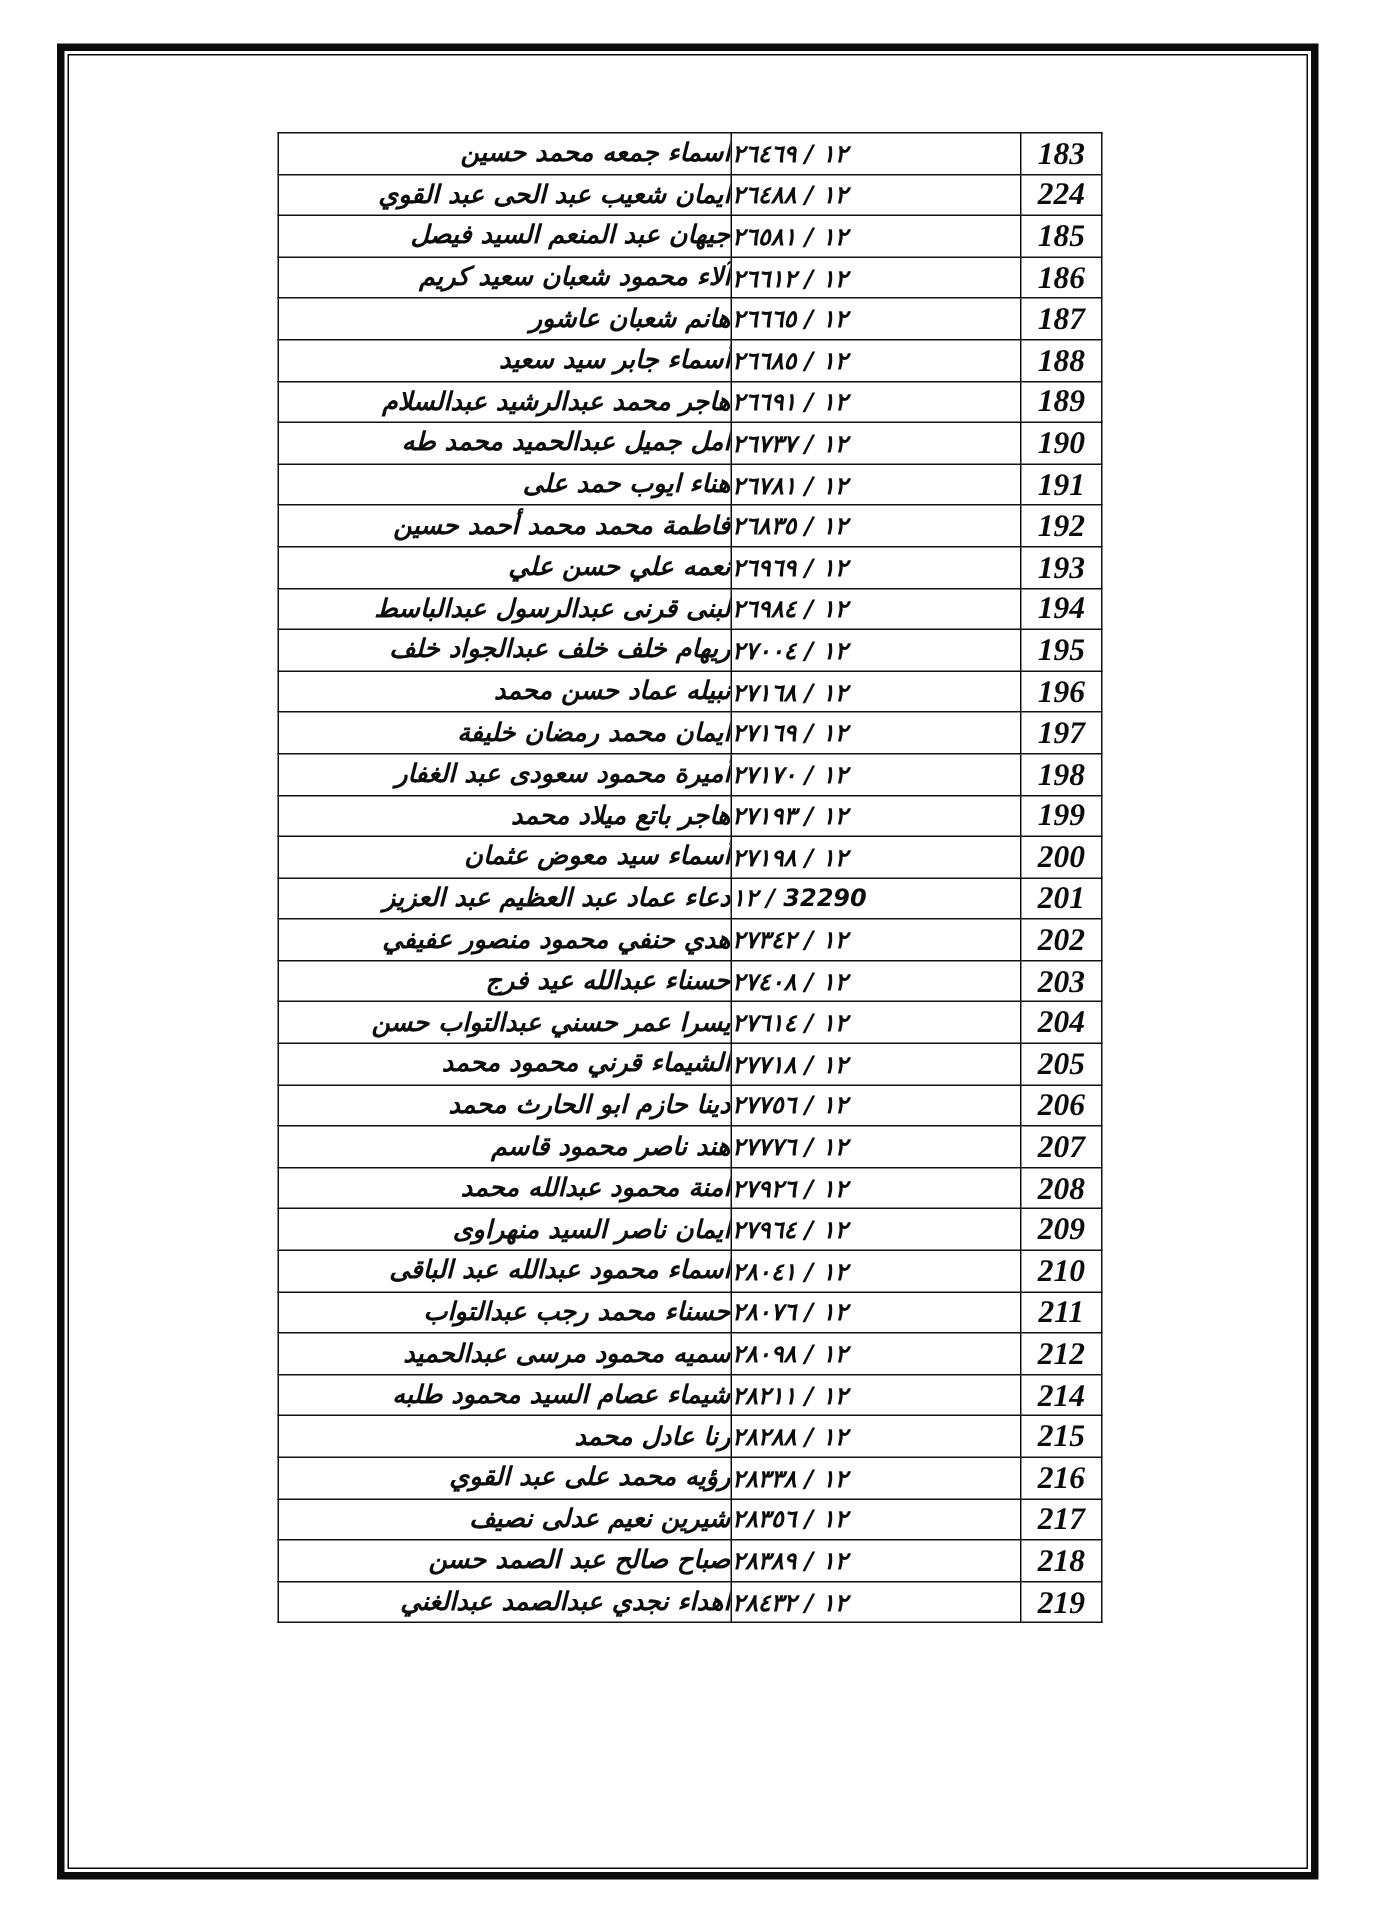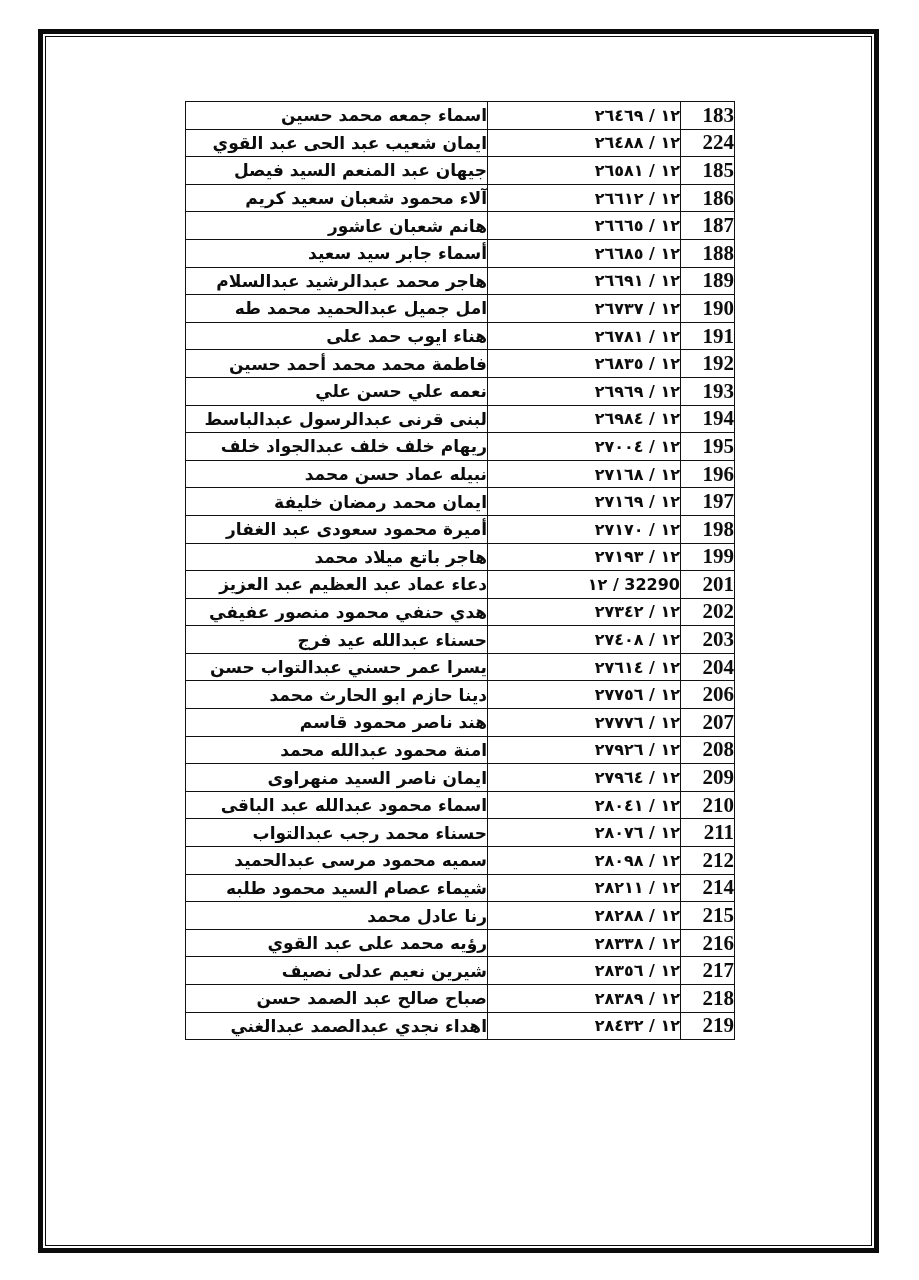--- a/index.html
+++ b/index.html
@@ -28,24 +28,25 @@
     position: absolute;
     left: 2px;
     top: 2px;
     right: 2px;
     bottom: 2px;
     border: 1px solid #0b0b0b;
   }
   table.roster {
     position: absolute;
     left: 185px;
-    top: 101px;
+    top: 88px;
     width: 549px;
     border-collapse: collapse;
     table-layout: fixed;
+    font-style: italic;
   }
   table.roster td {
     border: 1px solid #111111;
     height: 27.6px;
     padding: 0;
     vertical-align: middle;
     color: #0d0d0d;
     box-sizing: border-box;
     overflow: hidden;
   }
@@ -55,30 +56,30 @@
     text-align: right;
     font-family: "DejaVu Sans", sans-serif;
     font-weight: 700;
     font-size: 17px;
     padding: 0 5px 2px 3px;
     white-space: nowrap;
   }
   td.code-cell {
     width: 193px;
     direction: ltr;
-    text-align: right;
+    text-align: left;
     font-family: "DejaVu Sans", sans-serif;
     font-weight: 700;
     font-size: 16px;
     letter-spacing: 3px;
     white-space: nowrap;
   }
   td.serial-cell {
     width: 54px;
-    text-align: right;
+    text-align: center;
     font-family: "Liberation Serif", "DejaVu Serif", serif;
     font-weight: 700;
     font-size: 21px;
   }
 </style>
 </head>
 <body>
 
 <div class="page">
 
@@ -167,40 +168,50 @@
       <td class="name-cell">أميرة محمود سعودى عبد الغفار</td>
       <td class="code-cell">١٢ / ٢٧١٧٠</td>
       <td class="serial-cell">198</td>
     </tr>
         <tr>
       <td class="name-cell">هاجر باتع ميلاد محمد</td>
       <td class="code-cell">١٢ / ٢٧١٩٣</td>
       <td class="serial-cell">199</td>
     </tr>
         <tr>
+      <td class="name-cell">أسماء سيد معوض عثمان</td>
+      <td class="code-cell">١٢ / ٢٧١٩٨</td>
+      <td class="serial-cell">200</td>
+    </tr>
+        <tr>
       <td class="name-cell">دعاء عماد عبد العظيم عبد العزيز</td>
       <td class="code-cell">١٢ / 32290</td>
       <td class="serial-cell">201</td>
     </tr>
         <tr>
       <td class="name-cell">هدي حنفي محمود منصور عفيفي</td>
       <td class="code-cell">١٢ / ٢٧٣٤٢</td>
       <td class="serial-cell">202</td>
     </tr>
         <tr>
       <td class="name-cell">حسناء عبدالله عيد فرج</td>
       <td class="code-cell">١٢ / ٢٧٤٠٨</td>
       <td class="serial-cell">203</td>
     </tr>
         <tr>
       <td class="name-cell">يسرا عمر حسني عبدالتواب حسن</td>
       <td class="code-cell">١٢ / ٢٧٦١٤</td>
       <td class="serial-cell">204</td>
     </tr>
         <tr>
+      <td class="name-cell">الشيماء قرني محمود محمد</td>
+      <td class="code-cell">١٢ / ٢٧٧١٨</td>
+      <td class="serial-cell">205</td>
+    </tr>
+        <tr>
       <td class="name-cell">دينا حازم ابو الحارث محمد</td>
       <td class="code-cell">١٢ / ٢٧٧٥٦</td>
       <td class="serial-cell">206</td>
     </tr>
         <tr>
       <td class="name-cell">هند ناصر محمود قاسم</td>
       <td class="code-cell">١٢ / ٢٧٧٧٦</td>
       <td class="serial-cell">207</td>
     </tr>
         <tr>

